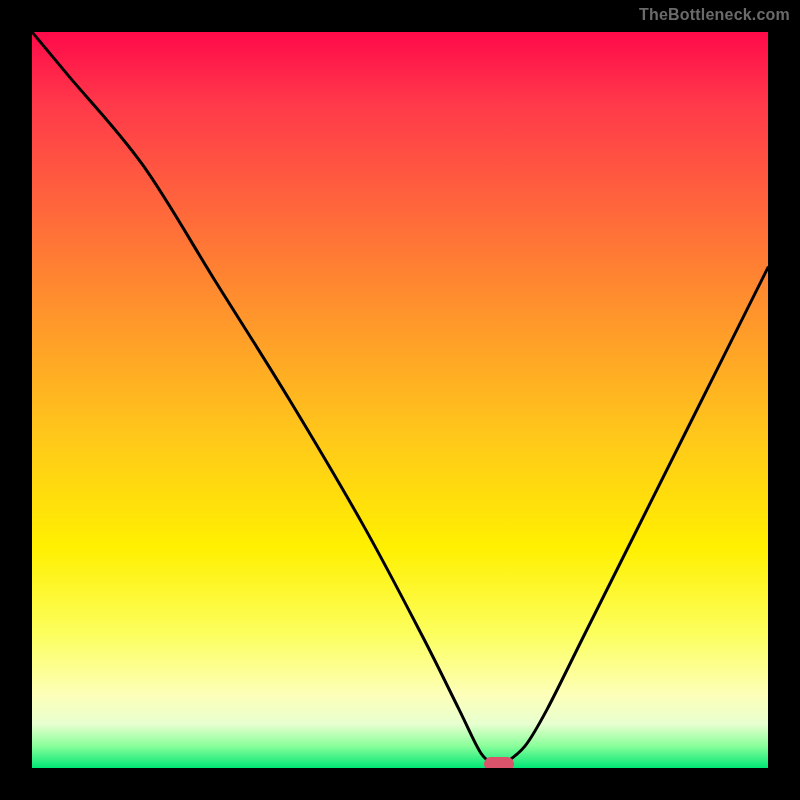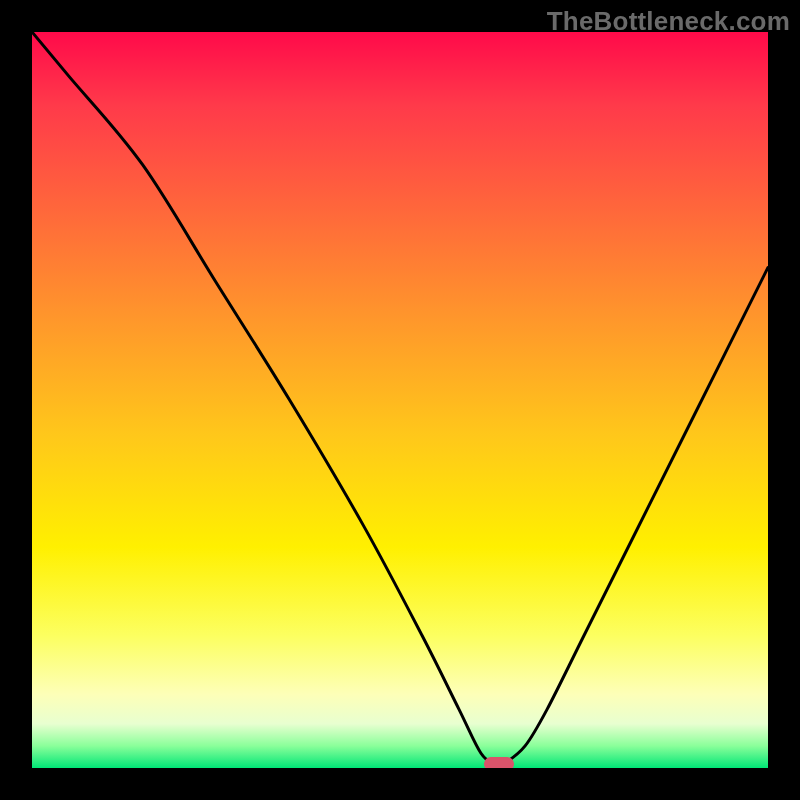--- a/index.html
+++ b/index.html
@@ -54,21 +54,21 @@
     height: 14px;
     border-radius: 7px;
     background: #d9536a;
     transform: translate(-50%, -50%);
   }
   .watermark {
     position: absolute;
     top: 6px;
     right: 10px;
     font-family: Arial, Helvetica, sans-serif;
-    font-size: 26px;
+    font-size: 16px;
     font-weight: bold;
     color: #6a6a6a;
     letter-spacing: 0.2px;
     user-select: none;
   }
 </style>
 </head>
 <body>
 
 <div class="frame">

